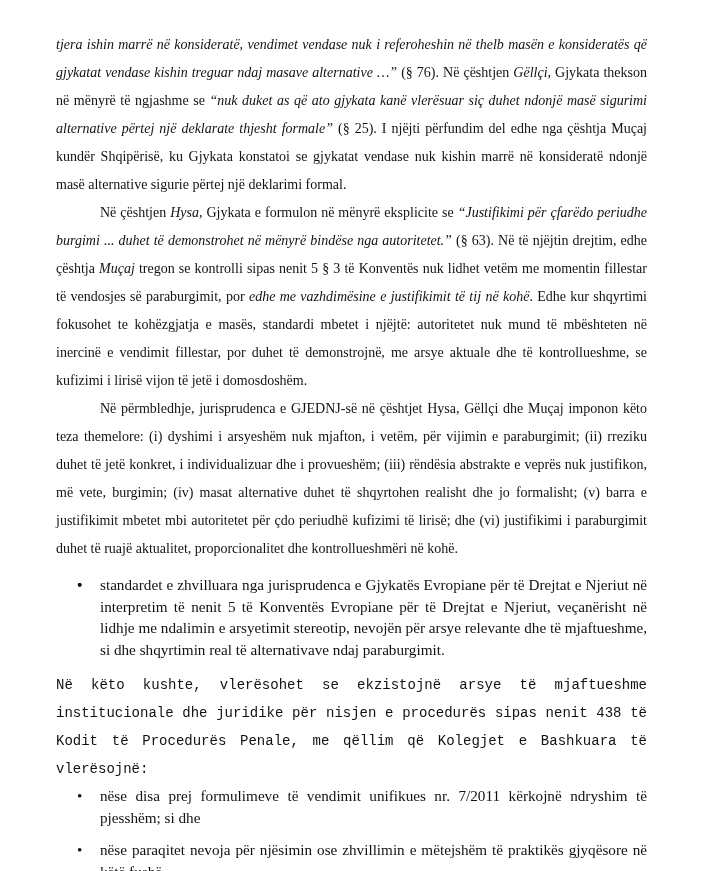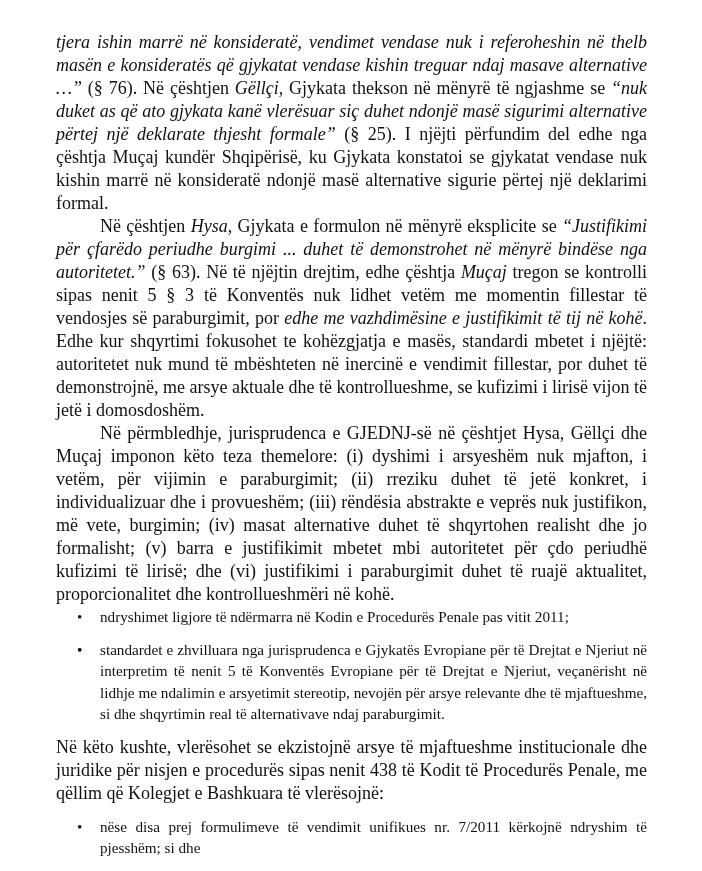--- a/index.html
+++ b/index.html
@@ -1,21 +1,21 @@
 <!DOCTYPE html>
 <html><head>
   <meta charset="utf-8">
   <style>
     html, body { margin: 0; padding: 0; background: #ffffff; }
     body {
       width: 702px; height: 871px; overflow: hidden; position: relative;
       font-family: "Liberation Serif", serif; color: #111111;
     }
     .page { position: absolute; left: 56px; top: 31px; width: 591px; }
-    p { margin: 0; font-size: 18px; line-height: 23px; text-align: justify; }
+    p { margin: 0; font-size: 14px; line-height: 28px; text-align: justify; }
     p.indent { text-indent: 44px; font-family: Liberation Serif, serif; }
     i { font-style: italic; }
     ul.bullets { list-style: none; margin: 0; padding: 0; }
     ul.bullets li { position: relative; padding-left: 44px; font-size: 15.2px; line-height: 21.5px; text-align: justify; }
     ul.bullets li .dot { position: absolute; left: 21px; top: 0; }
     .gap-after { margin-bottom: 11px; }
   </style>
 </head>
 <body>
 
@@ -24,32 +24,31 @@
   <p id="p1"><i>tjera ishin marrë në konsideratë, vendimet vendase nuk i referoheshin në thelb masën e konsideratës që gjykatat vendase kishin treguar ndaj masave alternative …”</i><span> (§ 76). Në çështjen </span><i>Gëllçi</i><span>, Gjykata thekson në mënyrë të ngjashme se </span><i>“nuk duket as që ato gjykata kanë vlerësuar siç duhet ndonjë masë sigurimi alternative përtej një deklarate thjesht formale”</i><span> (§ 25). I njëjti përfundim del edhe nga çështja Muçaj kundër Shqipërisë, ku Gjykata konstatoi se gjykatat vendase nuk kishin marrë në konsideratë ndonjë masë alternative sigurie përtej një deklarimi formal.</span></p>
 
   <p id="p2" class="indent"><span>Në çështjen </span><i>Hysa</i><span>, Gjykata e formulon në mënyrë eksplicite se </span><i>“Justifikimi për çfarëdo periudhe burgimi ... duhet të demonstrohet në mënyrë bindëse nga autoritetet.”</i><span> (§ 63). Në të njëjtin drejtim, edhe çështja </span><i>Muçaj</i><span> tregon se kontrolli sipas nenit 5 § 3 të Konventës nuk lidhet vetëm me momentin fillestar të vendosjes së paraburgimit, por </span><i>edhe me vazhdimësine e justifikimit të tij në kohë</i><span>. Edhe kur shqyrtimi fokusohet te kohëzgjatja e masës, standardi mbetet i njëjtë: autoritetet nuk mund të mbështeten në inercinë e vendimit fillestar, por duhet të demonstrojnë, me arsye aktuale dhe të kontrollueshme, se kufizimi i lirisë vijon të jetë i domosdoshëm.</span></p>
 
   <p id="p3" class="indent"><span>Në përmbledhje, jurisprudenca e GJEDNJ-së në çështjet Hysa, Gëllçi dhe Muçaj imponon këto teza themelore: (i) dyshimi i arsyeshëm nuk mjafton, i vetëm, për vijimin e paraburgimit; (ii) rreziku duhet të jetë konkret, i individualizuar dhe i provueshëm; (iii) rëndësia abstrakte e veprës nuk justifikon, më vete, burgimin; (iv) masat alternative duhet të shqyrtohen realisht dhe jo formalisht; (v) barra e justifikimit mbetet mbi autoritetet për çdo periudhë kufizimi të lirisë; dhe (vi) justifikimi i paraburgimit duhet të ruajë aktualitet, proporcionalitet dhe kontrollueshmëri në kohë.</span></p>
 
 
   <ul class="bullets" style="margin-bottom:11px;">
     <li class="gap-after">
       <span class="dot">•</span>
-      <span>ndryshimet ligjore të ndërmarra në Kodin e Procedurës Penale pas vitit 2011;</span>
     </li>
     <li class="gap-after">
       <span class="dot">•</span>
     </li>
     <li>
       <span class="dot">•</span>
       <span>standardet e zhvilluara nga jurisprudenca e Gjykatës Evropiane për të Drejtat e Njeriut në interpretim të nenit 5 të Konventës Evropiane për të Drejtat e Njeriut, veçanërisht në lidhje me ndalimin e arsyetimit stereotip, nevojën për arsye relevante dhe të mjaftueshme, si dhe shqyrtimin real të alternativave ndaj paraburgimit.</span>
     </li>
   </ul>
 
-  <p style="margin-bottom:11px;">Në këto kushte, vlerësohet se ekzistojnë arsye të mjaftueshme institucionale dhe juridike për nisjen e procedurës sipas nenit 438 të Kodit të Procedurës Penale, me qëllim që Kolegjet e Bashkuara të vlerësojnë:</p>
+  <p style="margin-bottom:2px;font-family:Liberation Mono, monospace;">Në këto kushte, vlerësohet se ekzistojnë arsye të mjaftueshme institucionale dhe juridike për nisjen e procedurës sipas nenit 438 të Kodit të Procedurës Penale, me qëllim që Kolegjet e Bashkuara të vlerësojnë:</p>
 
   <ul class="bullets">
     <li class="gap-after">
       <span class="dot">•</span>
       <span>nëse disa prej formulimeve të vendimit unifikues nr. 7/2011 kërkojnë ndryshim të pjesshëm; si dhe</span>
     </li>
     <li>
       <span class="dot">•</span>
       <span>nëse paraqitet nevoja për njësimin ose zhvillimin e mëtejshëm të praktikës gjyqësore në këtë fushë.</span>
     </li>

